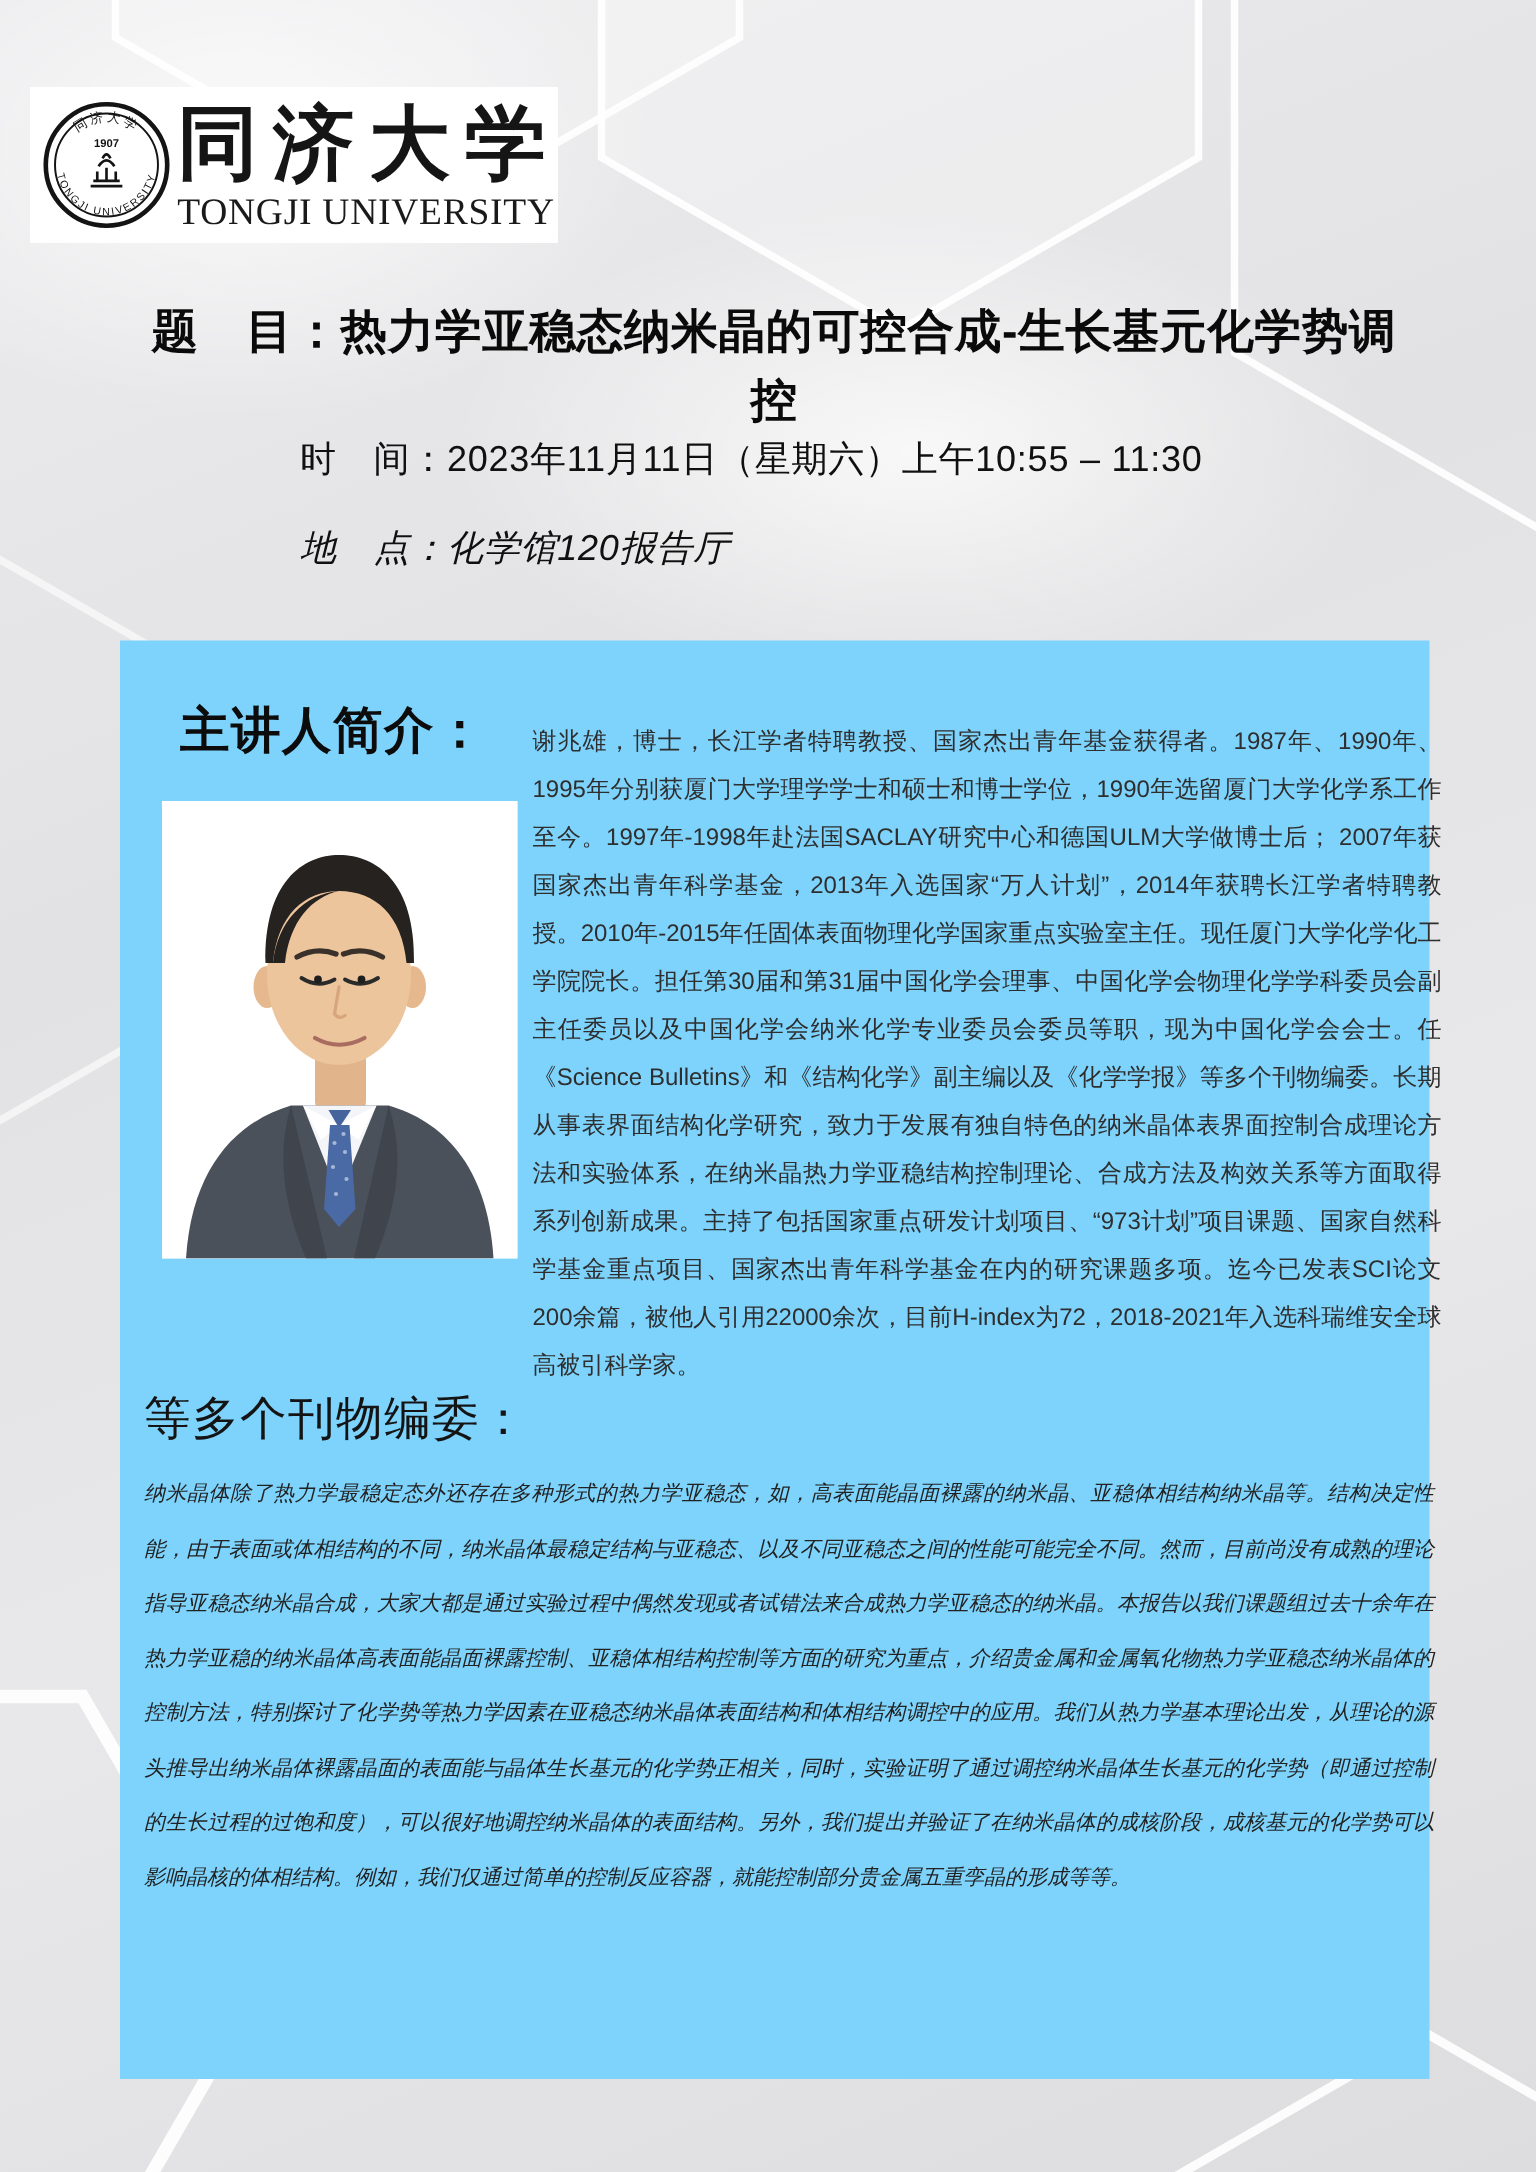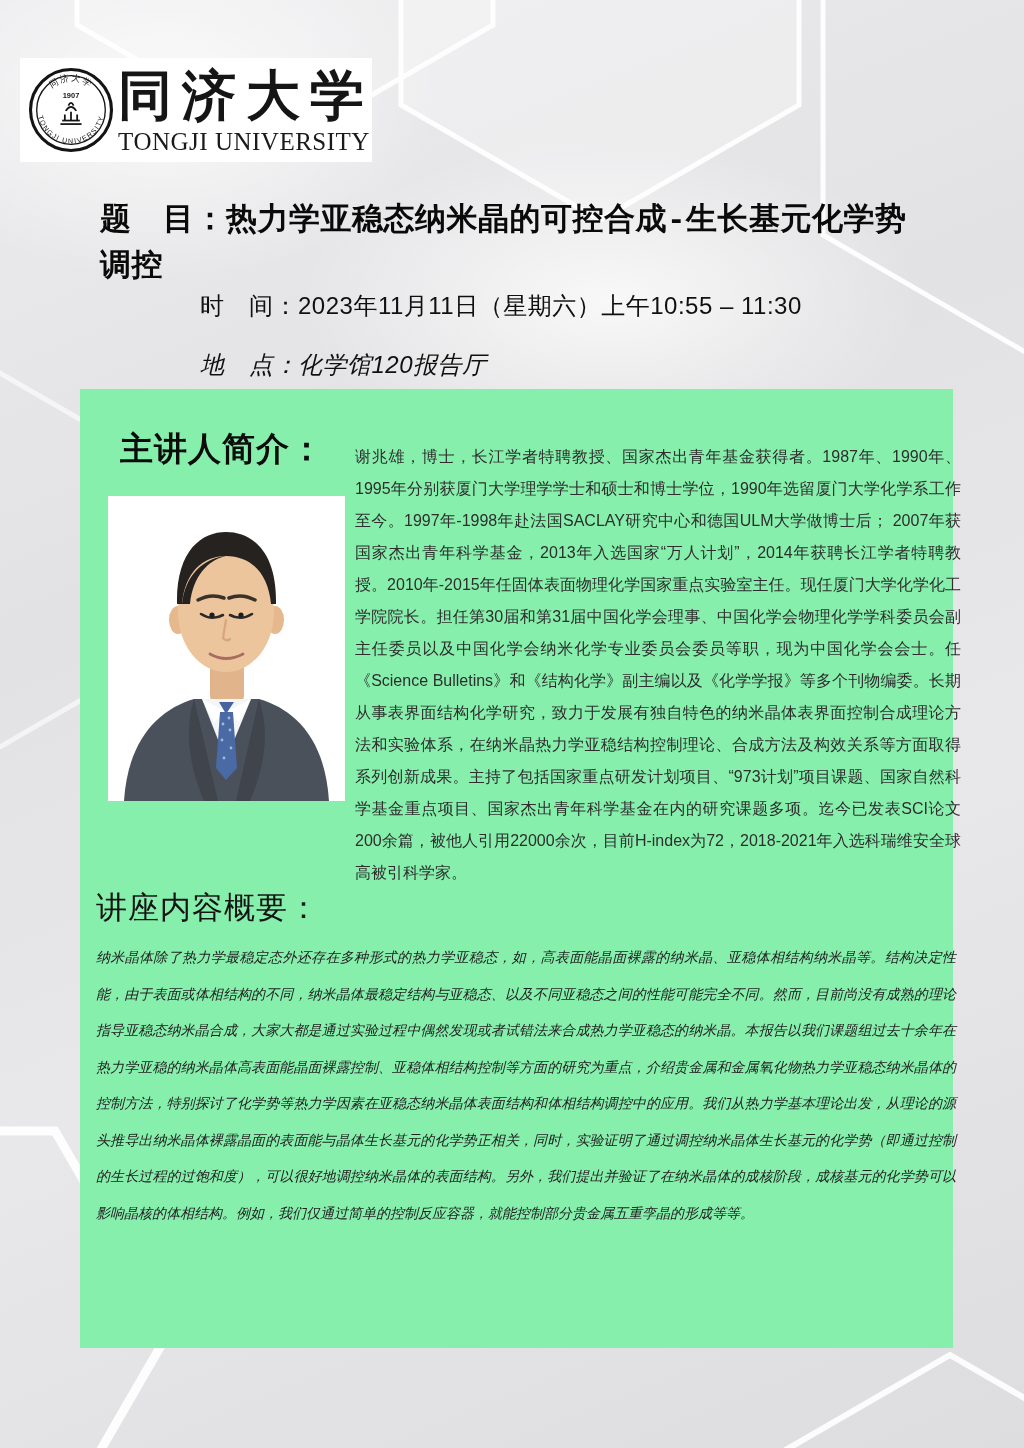--- a/index.html
+++ b/index.html
@@ -34,36 +34,36 @@
     line-height: 66px; white-space: nowrap;
   }
   .logo-en {
     font-family: "Liberation Serif", "DejaVu Serif", serif;
     font-size: 25px; letter-spacing: 0.5px; line-height: 28px; white-space: nowrap;
     color: #1a1a1a;
   }
 
   .title-block {
     position: absolute; left: 100px; top: 198px; width: 832px;
+    text-align: center;
     font-size: 31px; font-weight: bold; color: #0a0a0a;
     line-height: 46px;
     letter-spacing: 0.5px;
-    font-family: Liberation Mono, monospace;
   }
   .info-row {
     position: absolute; left: 200px;
     font-size: 24px; color: #101010; font-weight: 500;
     white-space: nowrap; letter-spacing: 0.5px;
   }
   .info-time { top: 290px; }
   .info-loc  { top: 349px; font-style: italic; }
 
   .panel {
-    position: absolute; left: 80px; top: 389px; width: 873px; height: 959px;
-    background: #86efac;
+    position: absolute; left: 80px; top: 427px; width: 873px; height: 959px;
+    background: #7dd3fc;
   }
   .speaker-heading {
     position: absolute; left: 40px; top: 38px;
     font-size: 33px; font-weight: bold; color: #0c0c0c; letter-spacing: 1px;
     white-space: nowrap;
   }
   .photo {
     position: absolute; left: 28px; top: 107px; width: 237px; height: 305px;
     background: #ffffff;
   }
@@ -185,16 +185,16 @@
       <circle cx="133" cy="119" r="2.6" fill="#1e1e1e"></circle>
 
       <path d="M118,124 l-3,18 q3,4 7,1" stroke="#d7a67c" stroke-width="2.2" fill="none" stroke-linecap="round"></path>
 
       <path d="M102,158 q16,9 33,0" stroke="#a86d60" stroke-width="2.8" fill="none" stroke-linecap="round"></path>
     </svg>
   </div>
 
   <div class="bio">谢兆雄，博士，长江学者特聘教授、国家杰出青年基金获得者。1987年、1990年、 1995年分别获厦门大学理学学士和硕士和博士学位，1990年选留厦门大学化学系工作至今。1997年-1998年赴法国SACLAY研究中心和德国ULM大学做博士后； 2007年获国家杰出青年科学基金，2013年入选国家“万人计划”，2014年获聘长江学者特聘教授。2010年-2015年任固体表面物理化学国家重点实验室主任。现任厦门大学化学化工学院院长。担任第30届和第31届中国化学会理事、中国化学会物理化学学科委员会副主任委员以及中国化学会纳米化学专业委员会委员等职，现为中国化学会会士。任《Science Bulletins》和《结构化学》副主编以及《化学学报》等多个刊物编委。长期从事表界面结构化学研究，致力于发展有独自特色的纳米晶体表界面控制合成理论方法和实验体系，在纳米晶热力学亚稳结构控制理论、合成方法及构效关系等方面取得系列创新成果。主持了包括国家重点研发计划项目、“973计划”项目课题、国家自然科学基金重点项目、国家杰出青年科学基金在内的研究课题多项。迄今已发表SCI论文200余篇，被他人引用22000余次，目前H-index为72，2018-2021年入选科瑞维安全球高被引科学家。</div>
 
-  <div class="abstract-heading">讲座内容概要：</div>
+  <div class="abstract-heading">等多个刊物编委：</div>
 
   <div class="abstract-text">纳米晶体除了热力学最稳定态外还存在多种形式的热力学亚稳态，如，高表面能晶面裸露的纳米晶、亚稳体相结构纳米晶等。结构决定性能，由于表面或体相结构的不同，纳米晶体最稳定结构与亚稳态、以及不同亚稳态之间的性能可能完全不同。然而，目前尚没有成熟的理论指导亚稳态纳米晶合成，大家大都是通过实验过程中偶然发现或者试错法来合成热力学亚稳态的纳米晶。本报告以我们课题组过去十余年在热力学亚稳的纳米晶体高表面能晶面裸露控制、亚稳体相结构控制等方面的研究为重点，介绍贵金属和金属氧化物热力学亚稳态纳米晶体的控制方法，特别探讨了化学势等热力学因素在亚稳态纳米晶体表面结构和体相结构调控中的应用。我们从热力学基本理论出发，从理论的源头推导出纳米晶体裸露晶面的表面能与晶体生长基元的化学势正相关，同时，实验证明了通过调控纳米晶体生长基元的化学势（即通过控制的生长过程的过饱和度），可以很好地调控纳米晶体的表面结构。另外，我们提出并验证了在纳米晶体的成核阶段，成核基元的化学势可以影响晶核的体相结构。例如，我们仅通过简单的控制反应容器，就能控制部分贵金属五重孪晶的形成等等。</div>
 </div>
 
 </body></html>

